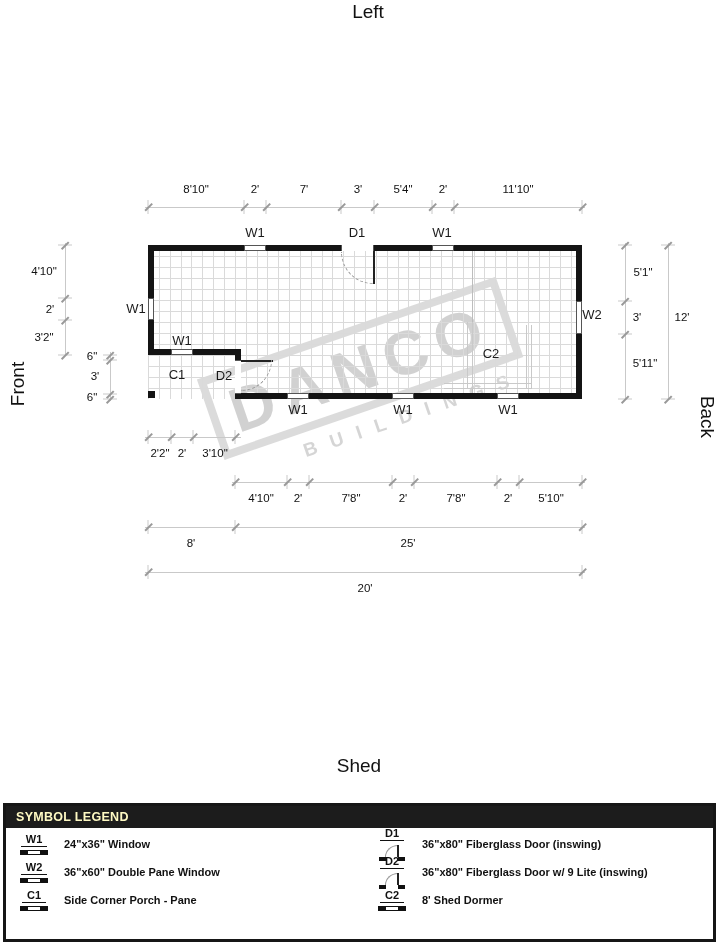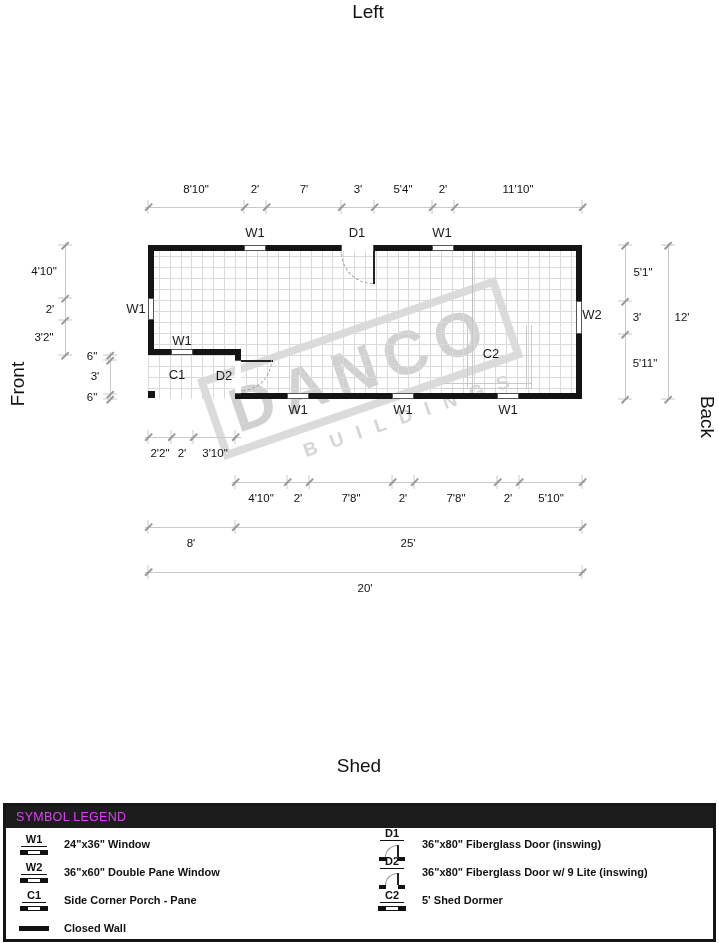--- a/index.html
+++ b/index.html
@@ -35,21 +35,21 @@
   .rotL{transform:translate(-50%,-50%) rotate(-90deg);}
   .rotR{transform:translate(-50%,-50%) rotate(90deg);}
   
   .wm{position:absolute;left:365px;top:382px;transform:translate(-50%,-50%) rotate(-19deg);text-align:center;}
   .wm-box{border:8px solid rgba(190,190,190,.55);padding:2px 14px;color:rgba(185,185,185,.65);
           font-size:62px;font-weight:bold;letter-spacing:9px;line-height:1.05;}
   .wm-sub{margin-top:7px;margin-left:70px;color:rgba(185,185,185,.6);font-size:19px;font-weight:bold;letter-spacing:14px;}
   
   .legend{position:absolute;left:3px;top:803px;width:713px;height:139px;border:3px solid #161616;
           background:#fff;box-sizing:border-box;overflow:hidden;}
-  .legend-header{height:22px;background:#1c1c1c;color:#d946ef;font-weight:normal;font-size:12.5px;
+  .legend-header{height:22px;background:#1c1c1c;color:#fef9c3;font-weight:bold;font-size:12.5px;
           line-height:22px;padding-left:10px;letter-spacing:.3px;}
   .legend-body{display:flex;padding:2px 0 0 8px;}
   .lcol{width:358px;}
   .lcol2{flex:1;}
   .lrow{display:flex;align-items:center;height:28px;}
   .lsym{width:40px;display:flex;flex-direction:column;align-items:center;margin-right:10px;}
   .lcode{font-weight:bold;font-size:11px;border-bottom:1.5px solid #111;padding:0 5px 1px;margin-bottom:3px;text-align:center;}
   .ldesc{font-weight:bold;font-size:11px;white-space:nowrap;}
   .sym-window{width:28px;height:5px;background:#111;position:relative;}
   .sym-window::after{content:"";position:absolute;left:7px;right:7px;top:0;bottom:0;background:#fff;border:1px solid #111;box-sizing:border-box;}
@@ -225,27 +225,20 @@
           </div>
           <div class="ldesc">36"x60" Double Pane Window</div>
         </div>
         <div class="lrow">
           <div class="lsym">
             <div class="lcode">C1</div>
             <div class="sym-window"></div>
           </div>
           <div class="ldesc">Side Corner Porch - Pane</div>
         </div>
-        <div class="lrow">
-          <div class="lsym">
-
-            <div class="sym-wall"></div>
-          </div>
-          <div class="ldesc">Closed Wall</div>
-        </div>
       </div>
       <div class="lcol2">
         <div class="lrow">
           <div class="lsym">
             <div class="lcode">D1</div>
             <div class="sym-door">
               <div class="arc"></div>
                 <div class="leaf"></div>
                 <div class="sl"></div>
                 <div class="sr"></div>
@@ -263,19 +256,19 @@
                 <div class="sr"></div>
             </div>
           </div>
           <div class="ldesc">36"x80" Fiberglass Door w/ 9 Lite (inswing)</div>
         </div>
         <div class="lrow">
           <div class="lsym">
             <div class="lcode">C2</div>
             <div class="sym-window"></div>
           </div>
-          <div class="ldesc">5' Shed Dormer</div>
+          <div class="ldesc">8' Shed Dormer</div>
         </div>
       </div>
     </div>
   </div>
 
 </div>
 
 </body></html>

